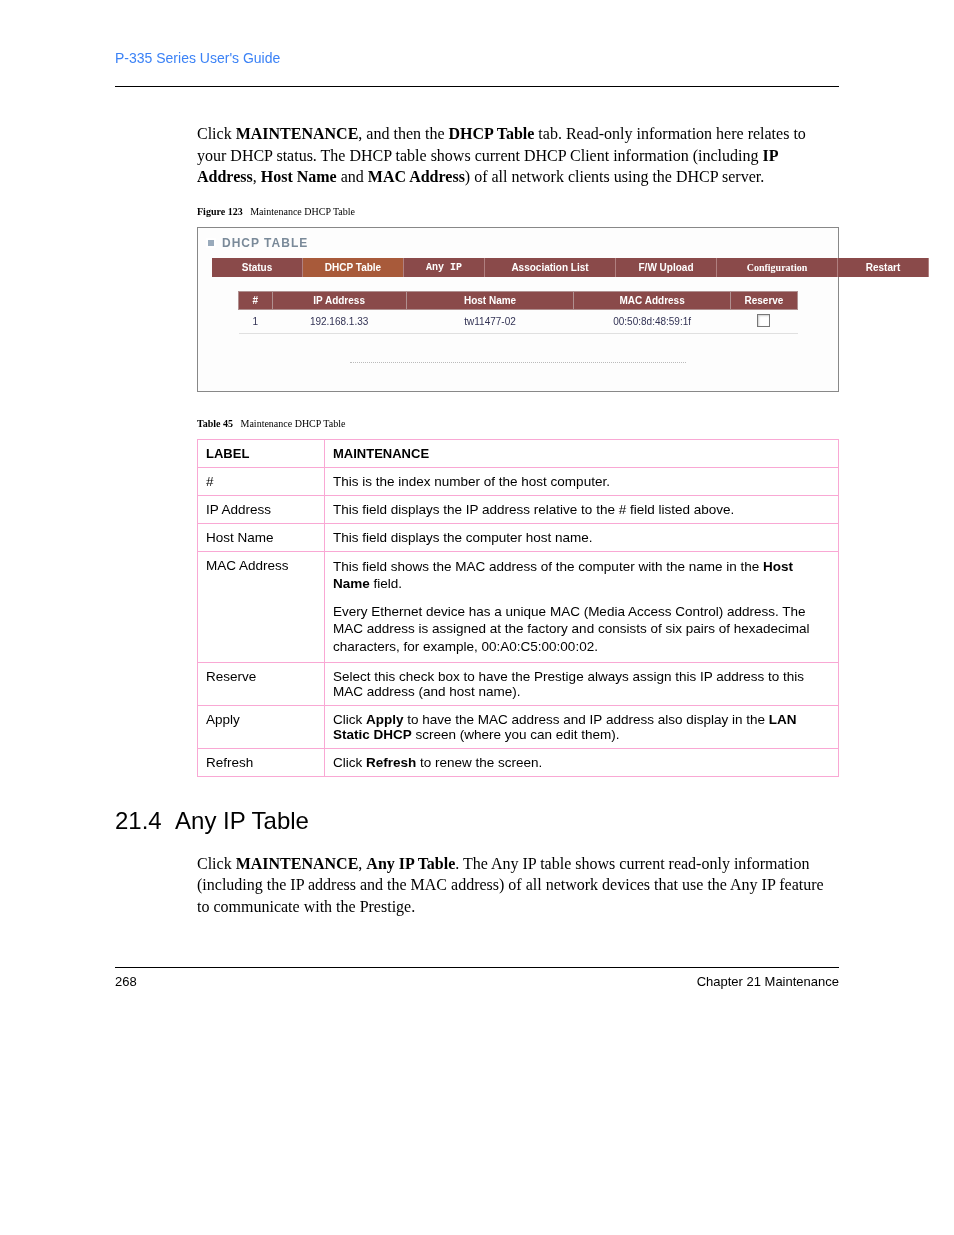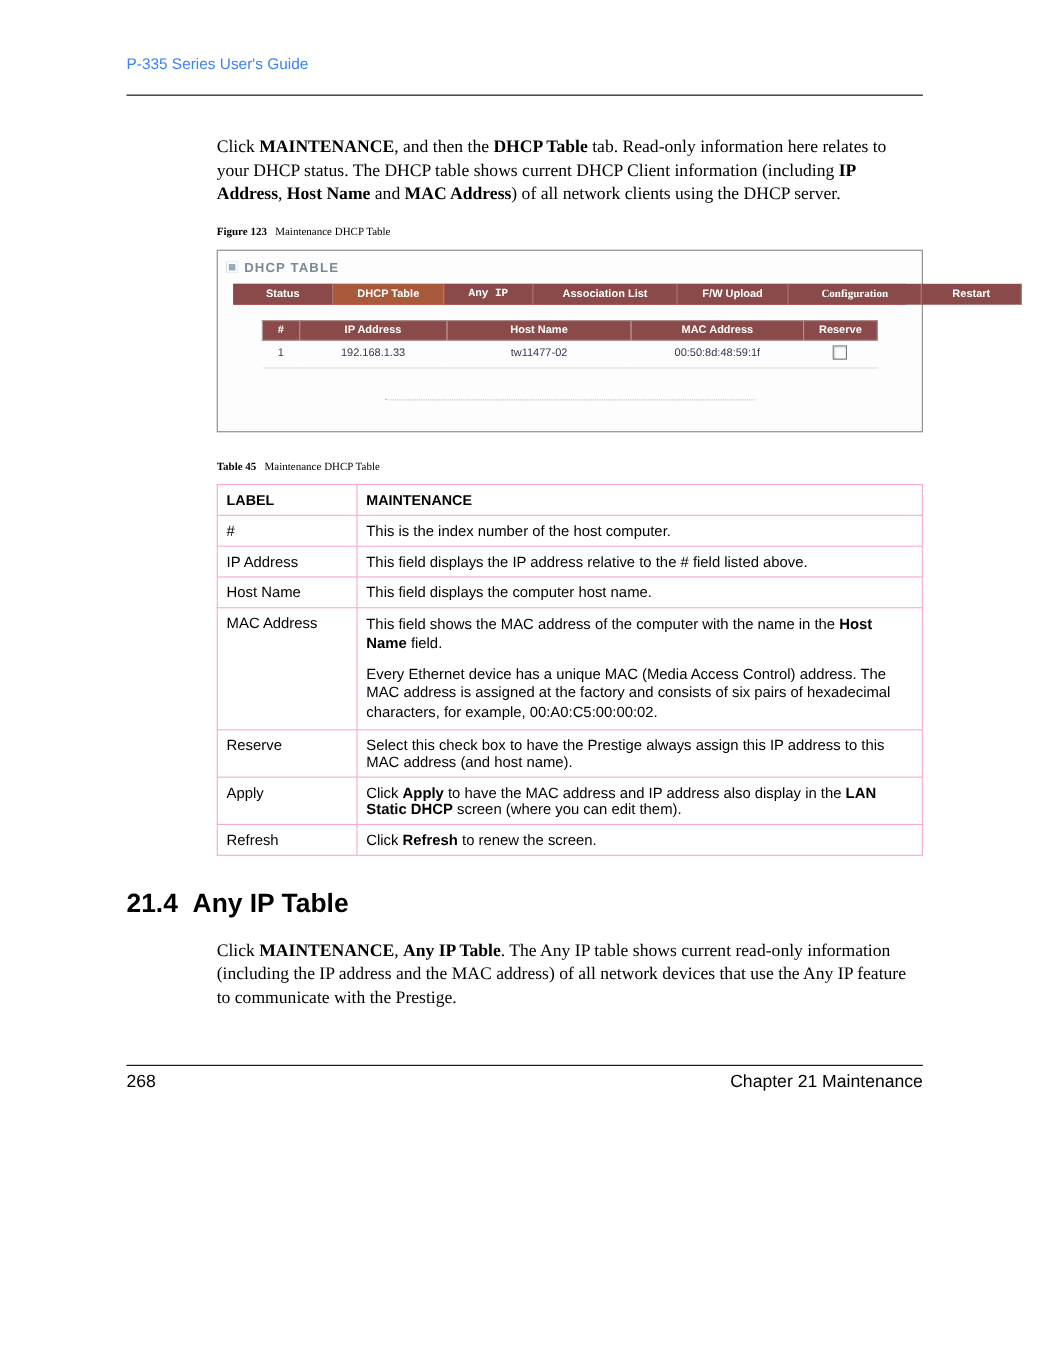--- a/index.html
+++ b/index.html
@@ -107,27 +107,27 @@
     font-weight: bold;
     font-variant: small-caps;
     font-size: 13px;
   }
   .desc-table .lbl { width: 110px; }
   .desc-table p { margin: 0 0 10px 0; font-family: Arial, Helvetica, sans-serif; font-size: 13.5px; line-height: 1.3; }
   .desc-table p:last-child { margin-bottom: 0; }
   h2.section {
     font-family: Arial, Helvetica, sans-serif;
     font-size: 24px;
-    font-weight: bold;
+    font-weight: normal;
     margin: 24px 0 18px 0;
   }
   .footer {
     display: flex; justify-content: space-between;
     font-family: Arial, Helvetica, sans-serif;
-    font-size: 16px;
+    font-size: 13px;
     border-top: 1px solid #000;
     padding-top: 6px;
     margin-top: 50px;
   }
 </style>
 </head>
 <body>
 
 <div class="header-line">P-335 Series User's Guide</div>
 

